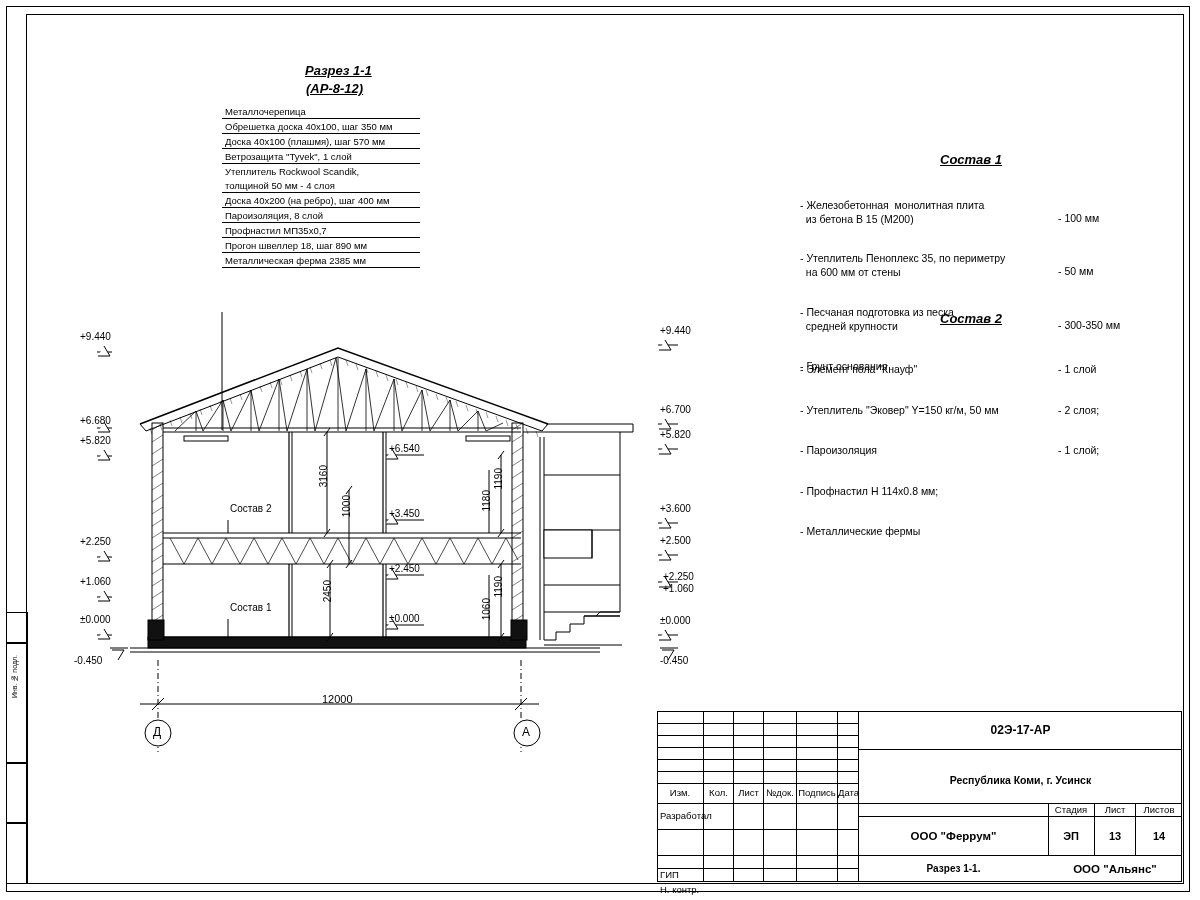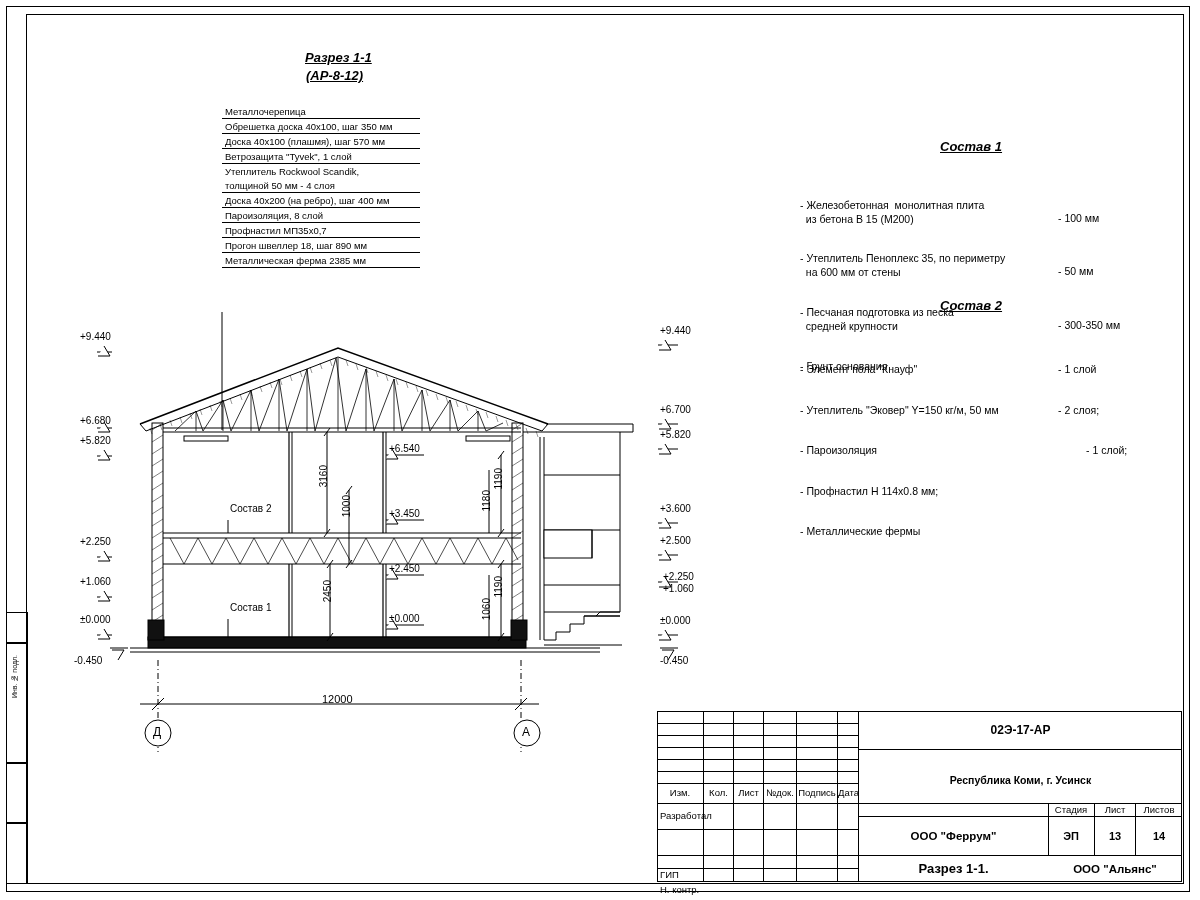--- a/index.html
+++ b/index.html
@@ -5,21 +5,21 @@
   html,body{margin:0;padding:0;background:#ffffff;}
   body{width:1200px;height:900px;position:relative;font-family:"Liberation Sans",sans-serif;color:#000;}
   .sheet{position:absolute;inset:0;}
   .frame-outer{position:absolute;left:6px;top:6px;width:1182px;height:884px;border:1px solid #000;}
   .frame-inner{position:absolute;left:26px;top:14px;width:1156px;height:868px;border:1.6px solid #000;}
   .abs{position:absolute;}
   .t{position:absolute;white-space:pre;font-size:11px;line-height:12px;}
   .t10{font-size:10px;}
   .t11{font-size:11px;}
   .t12{font-size:12px;}
-  .ttl{font-style:italic;font-weight:bold;font-size:13px;text-decoration:underline;}
+  .ttl{font-style:italic;font-weight:bold;font-size:13px;text-decoration:underline;margin-top:13px;}
   
   .stampbox{position:absolute;border:1px solid #000;}
   .vtext{position:absolute;writing-mode:vertical-rl;transform:rotate(180deg);font-size:7px;white-space:nowrap;}
   
   .speclist{position:absolute;left:222px;top:104px;width:198px;}
   .speclist .row{border-bottom:1px solid #000;font-size:9.5px;line-height:11px;padding:2px 2px 1px 3px;white-space:pre;}
   .speclist .row.nb{border-bottom:none;}
   
   .comp{position:absolute;font-size:10.5px;line-height:13.5px;white-space:pre;}
   
@@ -71,21 +71,21 @@
   на 600 мм от стены</span><span style="position:absolute;left:258px;top:13px;">- 50 мм</span></div>
     <div style="position:relative;height:27px;"><span>- Песчаная подготовка из песка
   средней крупности</span><span style="position:absolute;left:258px;top:13px;">- 300-350 мм</span></div>
     <div style="position:relative;height:14px;"><span>- Грунт основания</span></div>
   </div>
 
   <div class="t ttl" style="left:940px;top:300px;">Состав 2</div>
   <div class="comp" style="left:800px;top:336px;">
     <div style="position:relative;height:13.5px;"><span>- Элемент пола "Кнауф"</span><span style="position:absolute;left:258px;top:0;">- 1 слой</span></div>
     <div style="position:relative;height:13.5px;"><span>- Утеплитель "Эковер" Y=150 кг/м, 50 мм</span><span style="position:absolute;left:258px;top:0;">- 2 слоя;</span></div>
-    <div style="position:relative;height:13.5px;"><span>- Пароизоляция</span><span style="position:absolute;left:258px;top:0;margin-left:28px;">- 1 слой;</span></div>
+    <div style="position:relative;height:13.5px;"><span>- Пароизоляция</span><span style="position:absolute;left:258px;top:0;">- 1 слой;</span></div>
     <div style="position:relative;height:13.5px;"><span>- Профнастил Н 114х0.8 мм;</span></div>
     <div style="position:relative;height:13.5px;"><span>- Металлические фермы</span></div>
   </div>
 
   <svg width="1200" height="900">
     <g stroke="#000" fill="none" stroke-width="1">
 
       <rect x="148" y="637" width="378" height="11" fill="#111" stroke="#000"></rect>
       <line x1="130" y1="648" x2="600" y2="648"></line>
       <line x1="130" y1="652" x2="600" y2="652"></line>
@@ -450,21 +450,21 @@
     <div style="left:202px;top:105px;width:323px;height:1px;background:#000;"></div>
     <div style="left:202px;top:144px;width:323px;height:1px;background:#000;"></div>
 
     <div style="left:391px;top:92px;width:1px;height:52px;background:#000;"></div>
     <div style="left:437px;top:92px;width:1px;height:52px;background:#000;"></div>
     <div style="left:478px;top:92px;width:1px;height:52px;background:#000;"></div>
 
     <div class="tbcell" style="left:202px;top:0;width:323px;height:38px;font-size:12px;font-weight:bold;">02Э-17-АР</div>
     <div class="tbcell" style="left:202px;top:62px;width:323px;height:14px;font-size:10.5px;font-weight:bold;">Республика Коми, г. Усинск</div>
     <div class="tbcell" style="left:202px;top:105px;width:189px;height:39px;font-size:11.5px;font-weight:bold;">ООО "Феррум"</div>
-    <div class="tbcell" style="left:202px;top:144px;width:189px;height:27px;font-size:13px;font-weight:bold;">Разрез 1-1.</div>
+    <div class="tbcell" style="left:202px;top:144px;width:189px;height:27px;font-size:10px;font-weight:bold;">Разрез 1-1.</div>
     <div class="tbcell" style="left:391px;top:144px;width:134px;height:27px;font-size:11.5px;font-weight:bold;">ООО "Альянс"</div>
 
     <div class="tbcell" style="left:391px;top:92px;width:46px;height:13px;">Стадия</div>
     <div class="tbcell" style="left:438px;top:92px;width:40px;height:13px;">Лист</div>
     <div class="tbcell" style="left:479px;top:92px;width:46px;height:13px;">Листов</div>
     <div class="tbcell" style="left:391px;top:105px;width:46px;height:39px;font-weight:bold;font-size:11px;">ЭП</div>
     <div class="tbcell" style="left:438px;top:105px;width:40px;height:39px;font-weight:bold;font-size:11px;">13</div>
     <div class="tbcell" style="left:479px;top:105px;width:46px;height:39px;font-weight:bold;font-size:11px;">14</div>
   </div>
 

